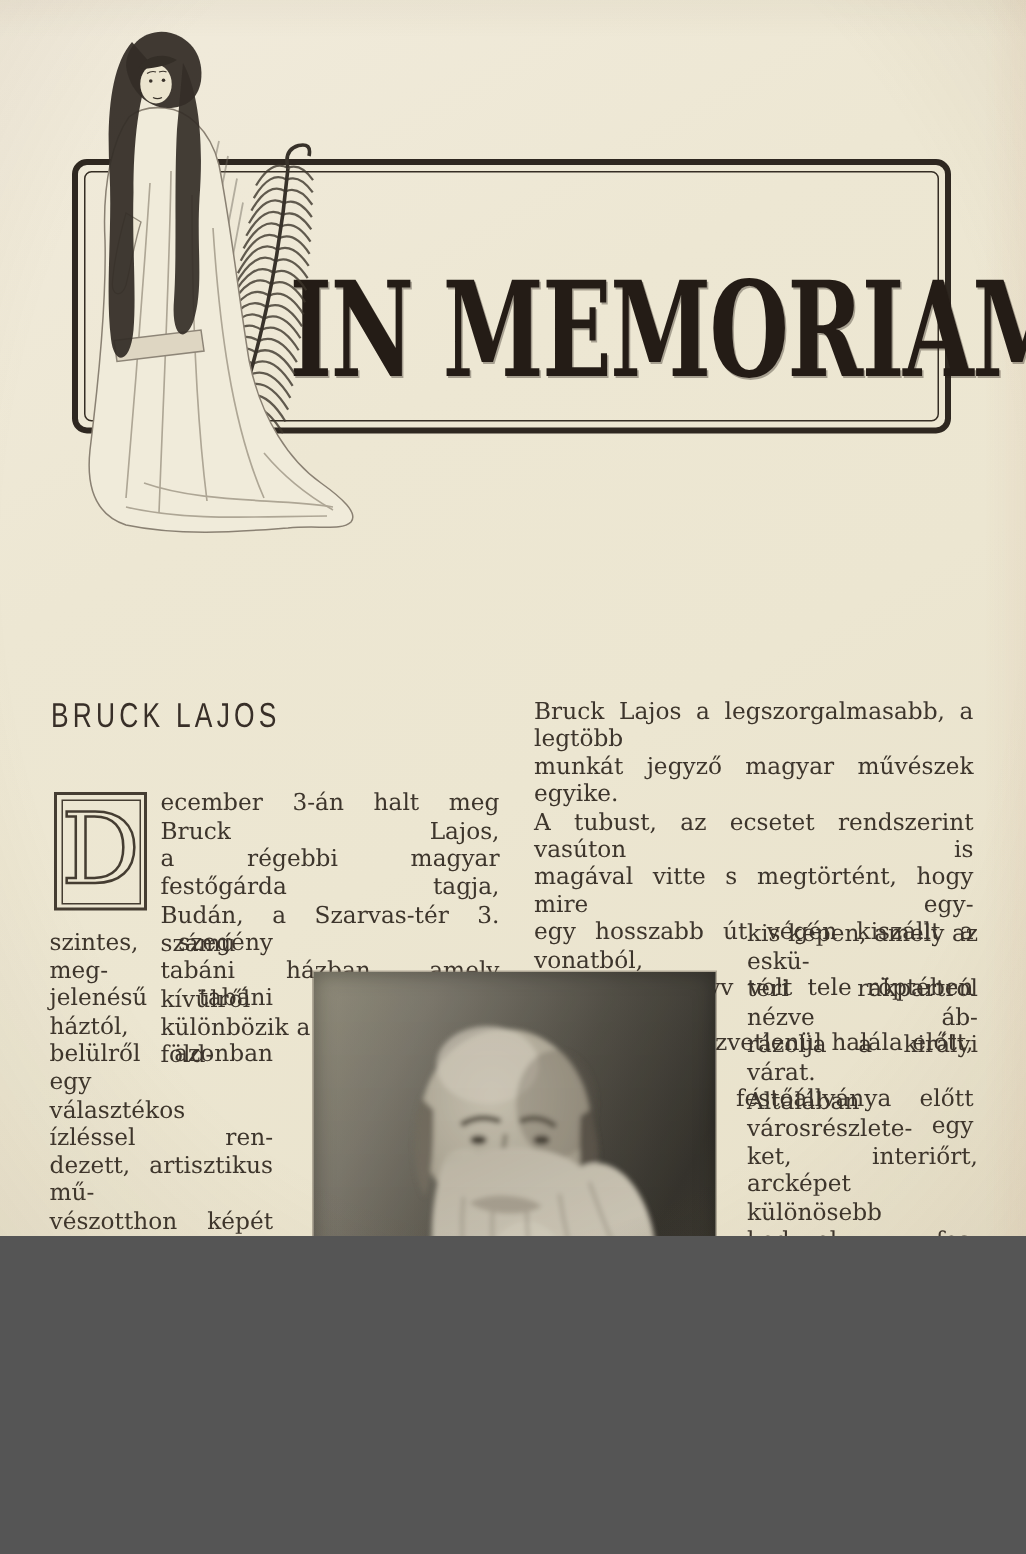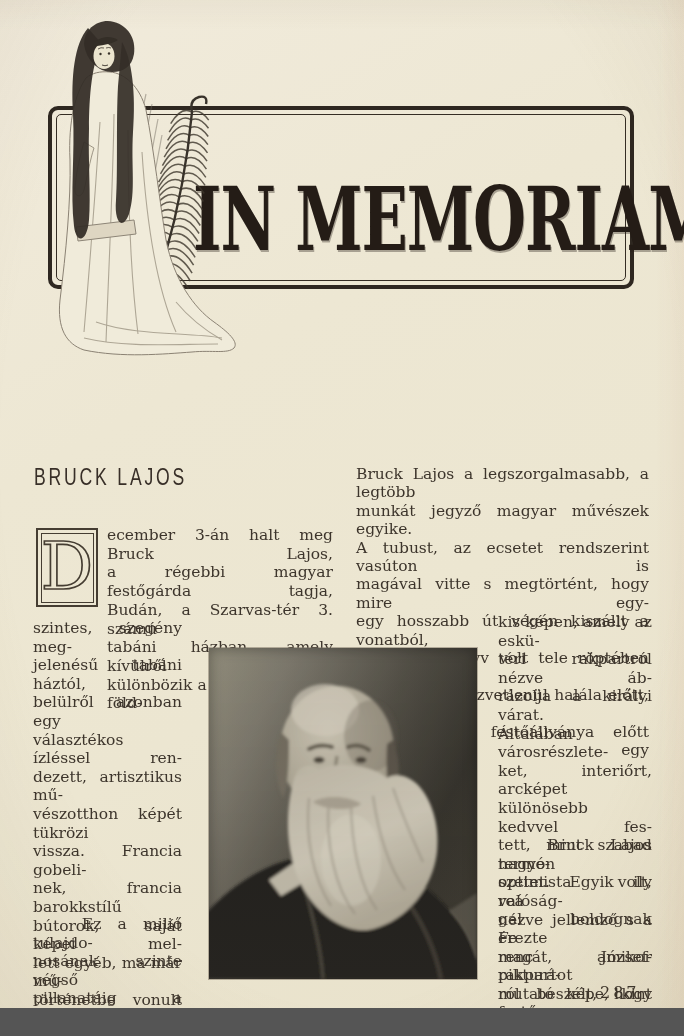--- a/index.html
+++ b/index.html
@@ -1,17 +1,17 @@
 <!DOCTYPE html>
 <html><head>
 <meta charset="utf-8">
 <style>
   html,body{margin:0;padding:0;background:#555;}
   .page{
-    position:relative; width:684px; height:1008px; overflow:hidden;
+    position:relative; width:684px; height:824px; overflow:hidden;
     background:linear-gradient(150deg,#f1ebdc 0%, #ede7d3 35%, #ece6d1 60%, #e8e1ca 100%);
     font-family:"DejaVu Serif", serif;
   }
   .page::after{ 
     content:""; position:absolute; inset:0; pointer-events:none;
     background:
       linear-gradient(to left, rgba(205,160,135,.10), rgba(205,160,135,0) 4%),
       linear-gradient(to bottom, rgba(120,100,70,.05), rgba(120,100,70,0) 3%),
       radial-gradient(ellipse at 50% 45%, rgba(255,255,255,0) 70%, rgba(120,95,60,.08) 100%);
   }

